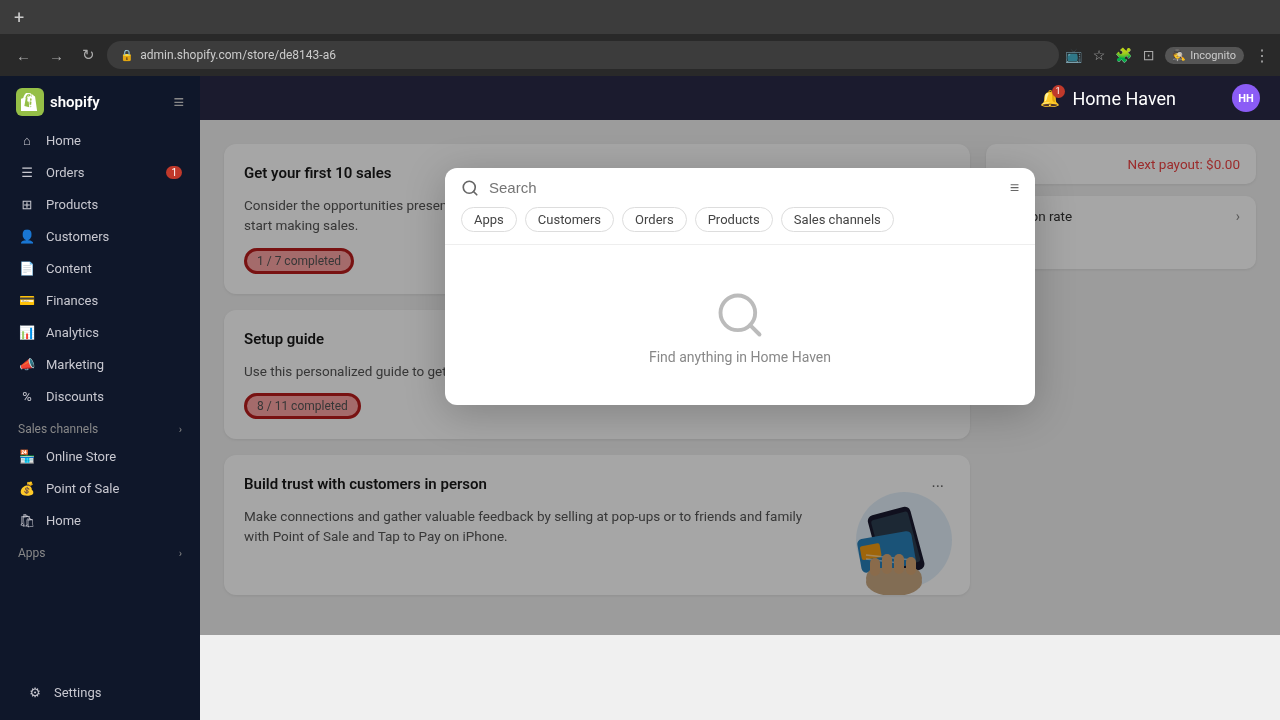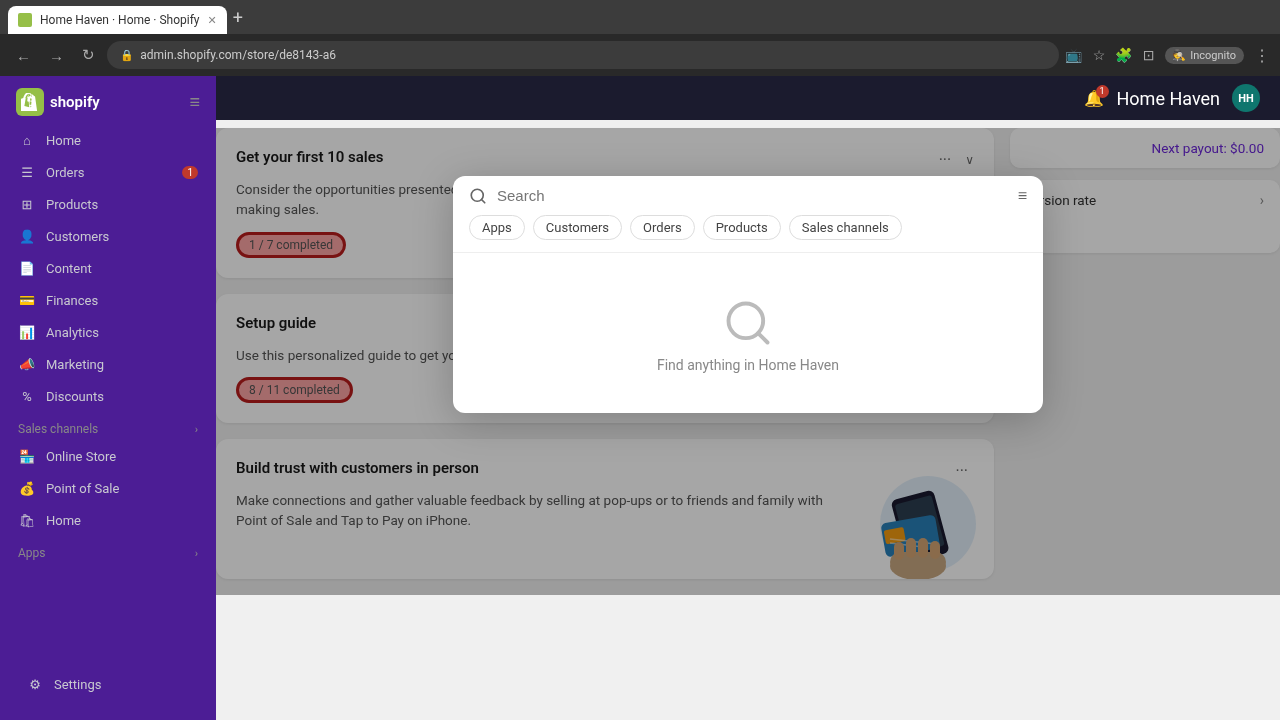--- a/index.html
+++ b/index.html
@@ -34,21 +34,21 @@
     .new-tab { color: #ccc; font-size: 18px; cursor: pointer; padding: 0 6px; align-self: center; }
     .toolbar { background: #292929; height: 42px; display: flex; align-items: center; padding: 0 10px; gap: 6px; }
     .tb-btn { color: #aaa; background: none; border: none; cursor: pointer; font-size: 15px; padding: 4px 6px; border-radius: 4px; }
     .tb-address { flex: 1; background: #3c3c3c; border: none; border-radius: 20px; height: 28px; display: flex; align-items: center; padding: 0 14px; gap: 6px; }
     .lock-icon { color: #aaa; font-size: 11px; }
     .address-url { color: #ccc; font-size: 12px; }
     .tb-right { display: flex; align-items: center; gap: 10px; color: #aaa; font-size: 13px; }
     .incognito-pill { background: #555; color: #ccc; font-size: 11px; padding: 2px 8px; border-radius: 10px; display: flex; align-items: center; gap: 4px; }
 
     .shopify-app { display: flex; flex: 1; overflow: hidden; }
-    .shopify-sidebar { width: 216px; background: #4c1d95; display: flex; flex-direction: column; overflow-y: auto; padding-bottom: 12px; }
+    .shopify-sidebar { width: 200px; background: #0f172a; display: flex; flex-direction: column; overflow-y: auto; padding-bottom: 4px; }
     .sidebar-top { display: flex; align-items: center; justify-content: space-between; padding: 12px 16px 8px; }
     .shopify-nav { padding: 0 8px; display: flex; flex-direction: column; }
     .nav-row { display: flex; align-items: center; gap: 10px; padding: 7px 10px; border-radius: 8px; cursor: pointer; color: #c8c8d0; font-size: 13px; }
     .nav-row .icon { width: 18px; height: 18px; display: flex; align-items: center; justify-content: center; flex-shrink: 0; color: #c8c8d0; }
     .nav-row .badge { background: #c0392b; color: #fff; font-size: 10px; border-radius: 8px; padding: 1px 5px; margin-left: auto; }
     .section-header { display: flex; align-items: center; justify-content: space-between; padding: 10px 10px 4px; color: #888; font-size: 12px; }
     .section-header .expand { color: #888; cursor: pointer; font-size: 11px; }
 
     .shopify-main { flex: 1; background: #f0f0f0; overflow-y: auto; position: relative; }
     .shopify-header { background: #1b1b2e; display: flex; align-items: center; justify-content: flex-end; padding: 8px 20px; gap: 12px; }
@@ -61,25 +61,20 @@
     .sp-tags { display: flex; gap: 8px; padding: 0 16px 12px; border-bottom: 1px solid #eee; }
     .sp-tag { padding: 4px 12px; border: 1px solid #ddd; border-radius: 16px; font-size: 13px; color: #444; cursor: pointer; background: #fff; }
     .sp-empty { display: flex; flex-direction: column; align-items: center; justify-content: center; padding: 44px 20px 40px; gap: 8px; color: #888; font-size: 14px; }
   </style>
 </head>
 <body>
 
 <div class="browser-window" style="display:flex;flex-direction:column;">
 
   <div class="tab-bar">
-    <div class="tab">
-      <div class="tab-favicon"></div>
-      <span class="tab-title">Home Haven · Home · Shopify</span>
-      <span class="tab-x">✕</span>
-    </div>
     <span class="new-tab">+</span>
   </div>
 
   <div class="toolbar">
     <button class="tb-btn">←</button>
     <button class="tb-btn">→</button>
     <button class="tb-btn">↻</button>
     <div class="tb-address">
       <span class="lock-icon">🔒</span>
       <span class="address-url">admin.shopify.com/store/de8143-a6</span>
@@ -192,24 +187,24 @@
     </div>
 
     <div class="shopify-main">
 
       <div class="shopify-header">
         <div style="position:relative;cursor:pointer;">
           <span style="color:#ccc;font-size:16px;">🔔</span>
           <span style="position:absolute;top:-4px;right:-4px;width:13px;height:13px;background:#c0392b;border-radius:50%;font-size:9px;color:#fff;display:flex;align-items:center;justify-content:center;">1</span>
         </div>
         <span style="color:#fff;font-size:18px;">Home Haven</span>
-        <div style="width:28px;height:28px;background:#0f766e;border-radius:50%;display:flex;align-items:center;justify-content:center;color:#fff;font-size:11px;font-weight:bold;cursor:pointer;">HH</div>
-      </div>
-
-      <div style="position:relative;margin-top:8px;">
+        <div style="width:28px;height:28px;background:#8b5cf6;border-radius:50%;display:flex;align-items:center;justify-content:center;color:#fff;font-size:11px;font-weight:bold;cursor:pointer;margin-left:44px;">HH</div>
+      </div>
+
+      <div style="padding:24px;position:relative;">
         <div style="display:flex;gap:16px;">
 
           <div style="flex:1;">
 
             <div class="card">
               <div class="card-header">
                 <span class="card-title">Get your first 10 sales</span>
                 <div class="card-actions">
                   <span class="card-menu-btn">···</span>
                   <span class="card-expand-btn">∨</span>
@@ -263,21 +258,21 @@
                     <rect x="50" y="54" width="10" height="20" rx="5" fill="#d4a574"></rect>
                     <rect x="62" y="57" width="10" height="18" rx="5" fill="#d4a574"></rect>
                   </g>
                 </svg>
               </div>
             </div>
           </div>
 
           <div style="width:270px;flex-shrink:0;">
             <div style="background:#fff;border-radius:10px;padding:12px 16px;margin-bottom:12px;box-shadow:0 1px 3px rgba(0,0,0,0.08);display:flex;justify-content:flex-end;">
-              <span style="font-size:13.5px;color:#6d28d9;">Next payout: $0.00</span>
+              <span style="font-size:13.5px;color:#ef4444;">Next payout: $0.00</span>
             </div>
             <div style="background:#fff;border-radius:10px;padding:12px 16px;box-shadow:0 1px 3px rgba(0,0,0,0.08);">
               <div style="display:flex;align-items:center;justify-content:space-between;">
                 <span style="font-size:13.5px;color:#333;">version rate</span>
                 <span style="color:#888;cursor:pointer;font-size:14px;">›</span>
               </div>
               <div style="color:#888;font-size:22px;margin-top:8px;">—</div>
             </div>
           </div>
         </div>

